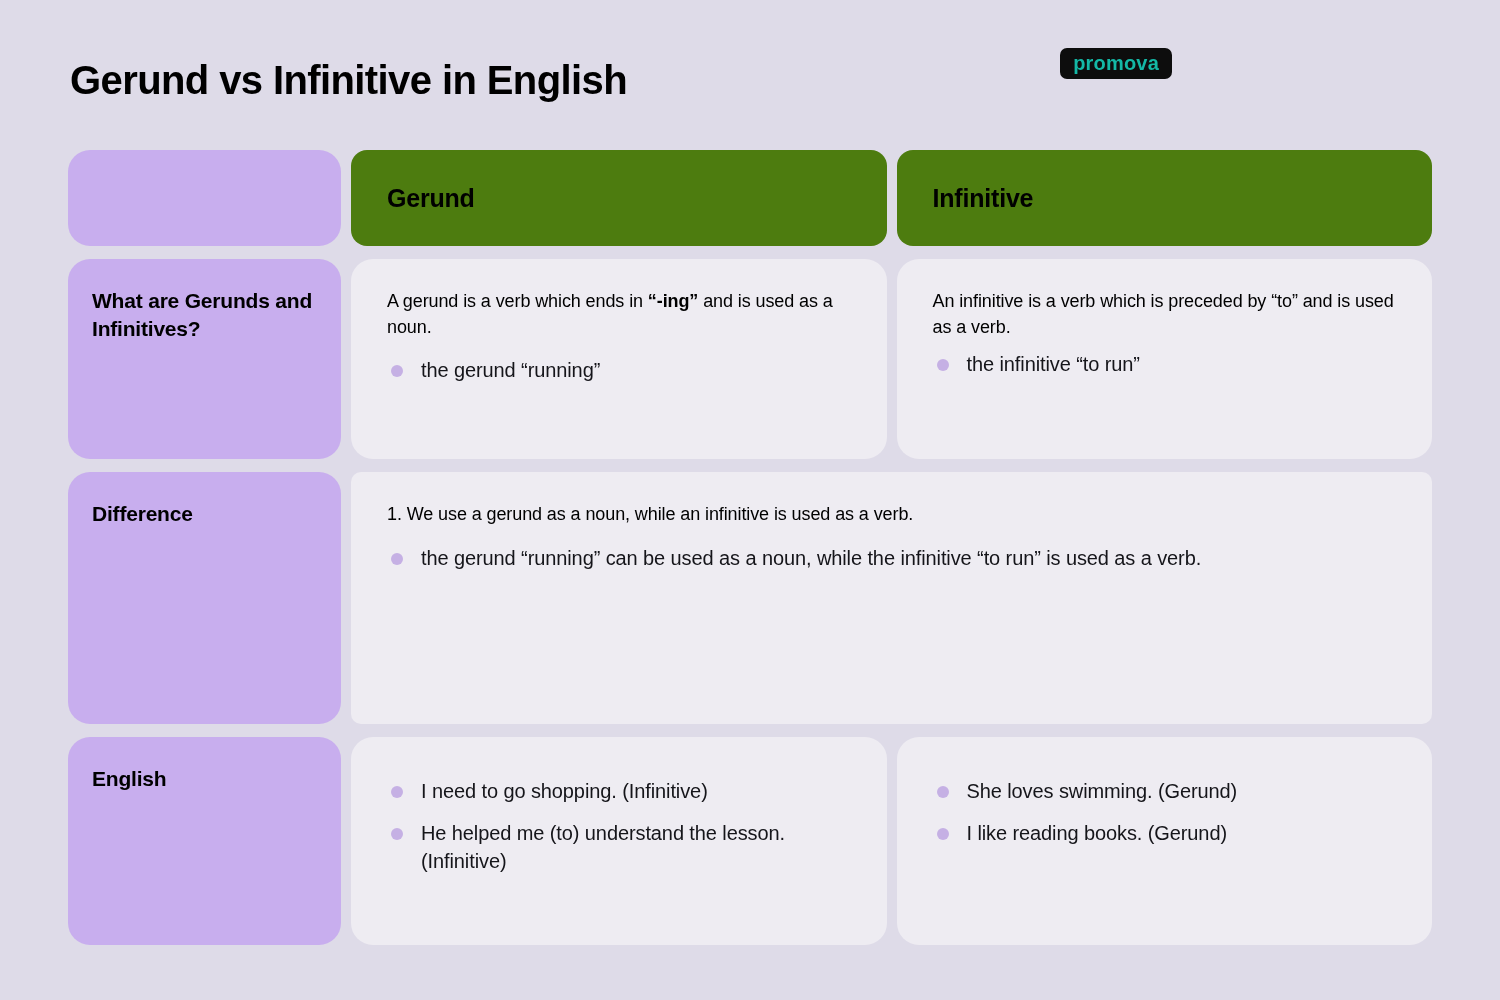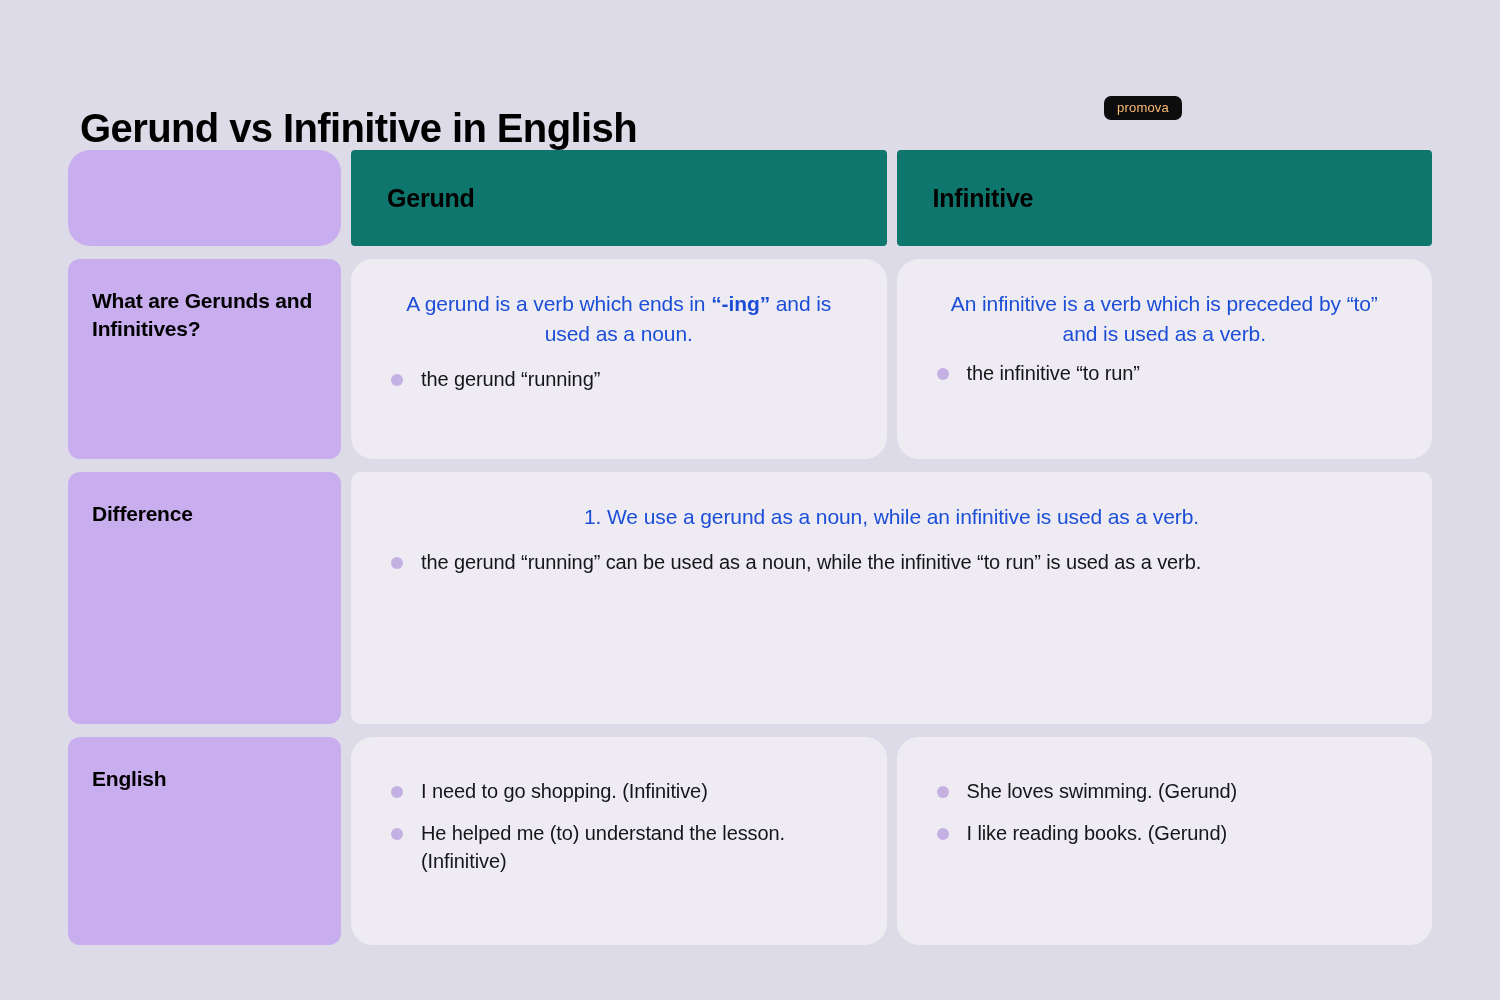--- a/index.html
+++ b/index.html
@@ -13,24 +13,23 @@
     background: #deдbe8;
     background: #dedbe8;
     font-family: "Liberation Sans", sans-serif;
     position: relative;
     overflow: hidden;
   }
 
   
   .page-header {
     position: absolute;
-    left: 10px; top: 0;
+    left: 0; top: 0;
     width: 1240px;
     height: 150px;
-    margin-top: 48px;
   }
 
   .page-title {
     position: absolute;
     left: 70px;
     top: 58px;
     font-size: 40px;
     font-weight: bold;
     color: #000000;
     letter-spacing: -0.6px;
@@ -42,23 +41,23 @@
     right: 68px;
     top: 48px;
     background: #0d0d0d;
     border-radius: 7px;
     padding: 5px 13px 6px 13px;
     display: flex;
     align-items: center;
     justify-content: center;
   }
   .brand-logo-text {
-    color: #fdba74;
-    font-size: 13px;
-    font-weight: normal;
+    color: #14b8a6;
+    font-size: 20px;
+    font-weight: bold;
     letter-spacing: 0.2px;
     line-height: 1;
   }
 
   
   .comparison-table {
     position: absolute;
     left: 68px;
     top: 150px;
     width: 1364px;
@@ -69,35 +68,35 @@
     gap: 10px;
     margin-bottom: 13px;
     align-items: stretch;
   }
   .table-row:last-child { margin-bottom: 0; }
 
   .cell-label {
     flex: 0 0 273px;
     width: 273px;
     background: #c8aeee;
-    border-radius: 12px;
+    border-radius: 22px;
     padding: 28px 24px;
   }
   .cell-label-text {
     font-size: 21px;
     font-weight: bold;
     color: #000000;
     line-height: 1.35;
     letter-spacing: -0.2px;
   }
 
   .cell-head {
     flex: 1 1 0;
-    background: #0f766e;
-    border-radius: 4px;
+    background: #4d7c0f;
+    border-radius: 16px;
     padding: 0 36px;
     display: flex;
     align-items: center;
     min-height: 96px;
   }
   .cell-head-text {
     font-size: 25px;
     font-weight: bold;
     color: #000000;
     letter-spacing: -0.2px;
@@ -129,25 +128,24 @@
   .row-header  { min-height: 96px; }
   .row-define  .cell-label,
   .row-define  .cell-content { min-height: 200px; }
   .row-diff    .cell-label,
   .row-diff    .cell-content-wide { min-height: 252px; }
   .row-example .cell-label,
   .row-example .cell-content { min-height: 208px; }
 
   
   .para {
-    font-size: 21px;
+    font-size: 18px;
     line-height: 1.42;
-    color: #1d4ed8;
+    color: #000000;
     letter-spacing: -0.1px;
-    text-align: center;
   }
   .para b, .para strong { font-weight: bold; }
 
   .bullet-list {
     list-style: none;
     margin-top: 16px;
   }
   .bullet-list.tight { margin-top: 10px; }
   .bullet-list li {
     position: relative;

